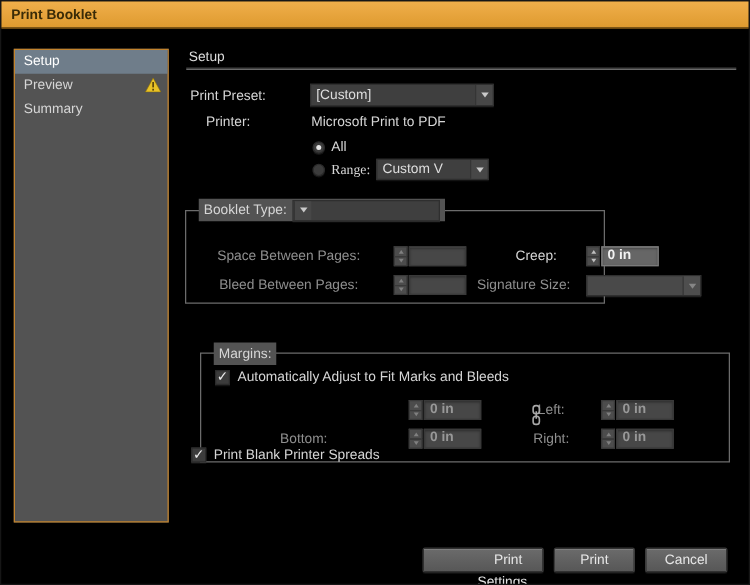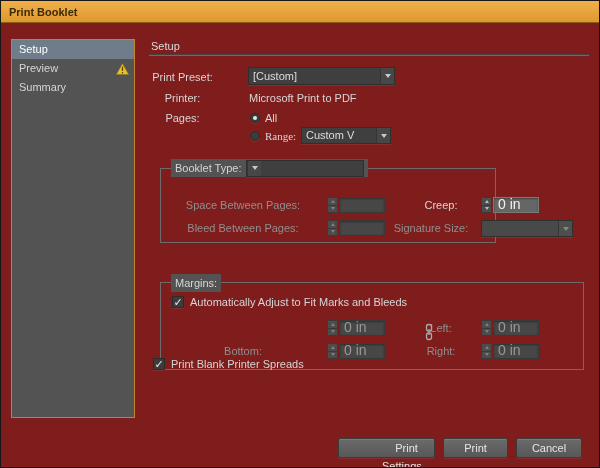--- a/index.html
+++ b/index.html
@@ -1,19 +1,19 @@
 <!DOCTYPE html>
 <html><head>
 <meta charset="utf-8">
 <style>
   * { margin:0; padding:0; box-sizing:border-box; }
   html,body { width:600px; height:468px; }
   body { font-family:"Liberation Sans", sans-serif; background:#ffffff; }
 
-  .dialog { position:relative; width:600px; height:468px; background:#7f1d1d;
+  .dialog { position:relative; width:600px; height:468px; background:#000000;
             border:1px solid #161616; overflow:hidden; font-size:11px; color:#D6D6D6; }
 
   .titlebar { position:absolute; left:0; top:0; width:100%; height:22px;
               background:linear-gradient(#F0AF4B,#DE9A2F); display:flex; align-items:center;
               padding-left:8px; border-bottom:1px solid #8a5e14; }
   .titlebar-text { font-size:11px; font-weight:bold; color:#3A2B07; }
 
   .sidebar { position:absolute; left:10px; top:38px; width:124px; height:379px;
              border:1px solid #C2832D; background:#535353; }
   .side-item { position:relative; height:19px; line-height:19px; padding-left:7px;
@@ -37,21 +37,21 @@
               border-left:1px solid #353535; background:#474747; }
   .tri-down { width:0; height:0; border-left:3.5px solid transparent;
               border-right:3.5px solid transparent; border-top:4px solid #C9C9C9; }
   .dropdown.disabled { background:#494949; }
   .dropdown.disabled .dd-txt { color:#8A8A8A; }
   .dropdown.disabled .dd-arrow { background:#4E4E4E; }
   .dropdown.disabled .tri-down { border-top-color:#868686; }
 
   .field { position:absolute; width:46px; height:16px; background:#474747;
            border:1px solid #393939; box-shadow:inset 0 1px 2px rgba(0,0,0,0.35); padding:0 4px; }
-  .field span { display:block; line-height:13px; font-size:14px; color:#989898; white-space:nowrap; }
+  .field span { display:block; line-height:13px; font-size:11px; color:#989898; white-space:nowrap;font-weight:bold; }
   .field.enabled { background:#666666; border-color:#7A7A7A; }
   .field.enabled span { color:#F2F2F2; }
 
   .stepper { position:absolute; width:11px; height:16px; display:flex; flex-direction:column; }
   .step { flex:1; display:flex; align-items:center; justify-content:center;
           background:#4C4C4C; border:1px solid #3A3A3A; }
   .step.up { border-bottom:none; }
   .tri-up-s { width:0; height:0; border-left:2.5px solid transparent;
               border-right:2.5px solid transparent; border-bottom:3px solid #BFBFBF; }
   .tri-down-s { width:0; height:0; border-left:2.5px solid transparent;
@@ -116,34 +116,33 @@
   <div class="dropdown" style="left:247px; top:66px; width:147px; height:18px;">
     <span class="dd-txt" style="line-height:16px;">[Custom]</span>
     <span class="dd-arrow">
         <span class="tri-down"></span>
       </span>
   </div>
 
   <div class="lbl" style="left:120px; top:89px; width:123px;">Printer:</div>
   <div class="value-text" style="left:248px; top:89px;">Microsoft Print to PDF</div>
 
-  <div class="lbl" style="left:120px; top:109px; width:123px;">Pages:</div>
   <div class="radio selected" style="left:249px; top:112px;"></div>
   <div class="lbl left" style="left:264px; top:109px;">All</div>
 
   <div class="radio" style="left:249px; top:130px;"></div>
   <div class="lbl left" style="left:264px; top:127px;font-family:Liberation Serif, serif;">Range:</div>
   <div class="dropdown" style="left:300px; top:126px; width:90px; height:17px;">
     <span class="dd-txt">Custom V</span>
     <span class="dd-arrow">
         <span class="tri-down"></span>
       </span>
   </div>
 
-  <div class="group" style="left:159px; top:167px; width:336px; height:75px;">
+  <div class="group" style="left:147px; top:167px; width:336px; height:75px;">
     <div class="legend" style="left:10px; top:-10px;">
       <span class="leg-lbl">Booklet Type:</span>
       <span class="dropdown" style="width:118px; height:17px;">
         <span class="dd-arrow">
             <span class="tri-down"></span>
           </span>
       </span>
     </div>
 
     <div class="lbl dim" style="left:2px; top:28px; width:160px;">Space Between Pages:</div>

